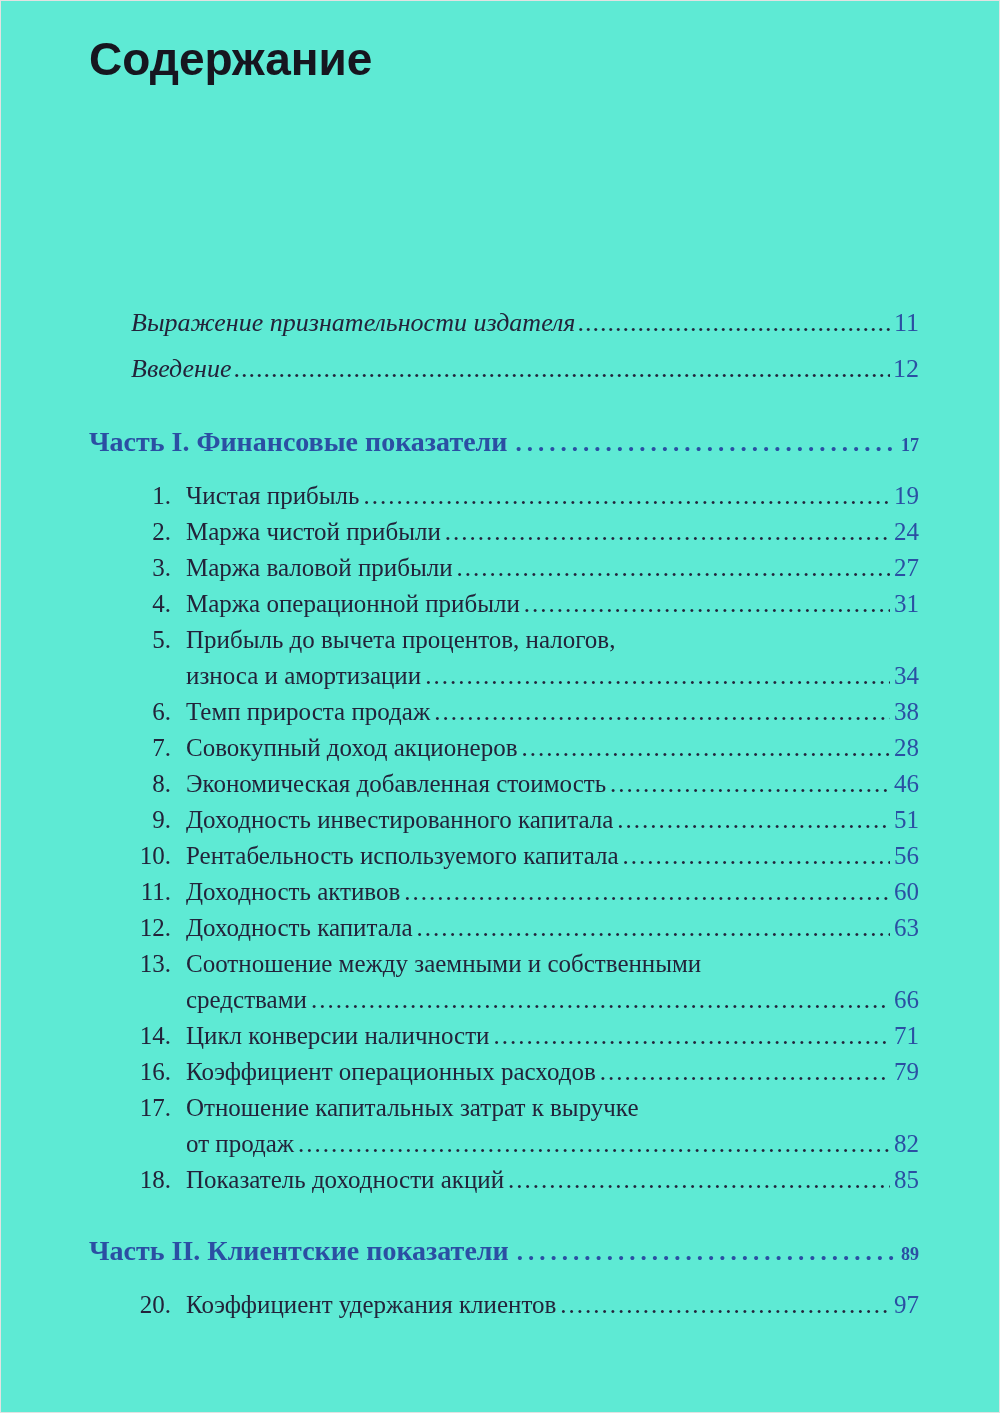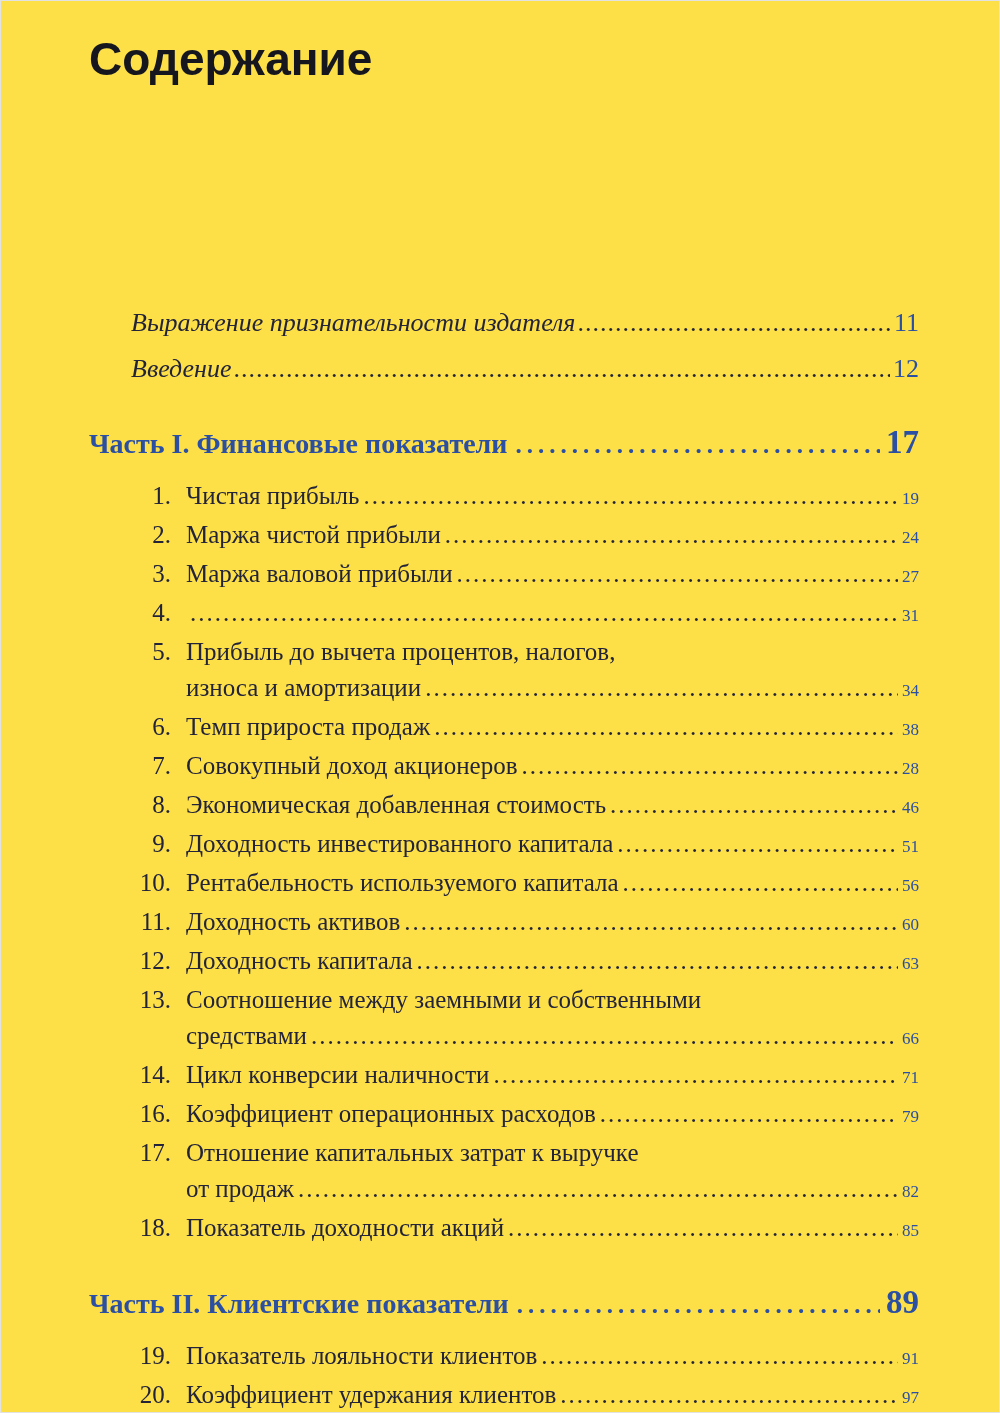--- a/index.html
+++ b/index.html
@@ -4,21 +4,21 @@
 <style>
   html, body {
     margin: 0;
     padding: 0;
     background: #ededed;
   }
   .page {
     width: 1000px;
     height: 1413px;
     margin: 0 auto;
-    background: #fde047;
+    background: #5eead4;
     box-sizing: border-box;
     padding: 34px 80px 0 88px;
     border: 1px solid #e2e2e2;
     box-shadow: 0 0 8px rgba(0,0,0,0.08);
     position: relative;
     font-family: "Liberation Serif", serif;
     color: #23233a;
     overflow: hidden;
   }
   .title {
@@ -73,21 +73,21 @@
     line-height: 34px;
     color: #2b4fa3;
   }
   .sec-title { white-space: nowrap; }
   .sec-leader {
     letter-spacing: 5px;
     margin: 0 6px 0 8px;
     font-size: 25px;
     color: #2b4fa3;
   }
-  .sec-page { font-size: 33px; font-weight: bold; }
+  .sec-page { font-size: 18px; font-weight: bold; }
   .items {
     margin-top: 16px;
     padding-left: 34px;
   }
   .item-row {
     font-size: 25px;
     line-height: 36px;
     color: #23233a;
   }
   .num {
@@ -95,21 +95,21 @@
     width: 48px;
     text-align: right;
     margin-right: 15px;
   }
   .lbl { white-space: nowrap; }
   .item-leader {
     letter-spacing: 2px;
     margin: 0 4px;
     color: #23233a;
   }
-  .item-row .pageno { font-size: 17px; }
+  .item-row .pageno { font-size: 25px; }
 </style>
 </head>
 <body>
 
 <div class="page">
   <h1 class="title">Содержание</h1>
   <div class="front">
       <div class="row front-row">
         <span class="front-label">Выражение признательности издателя</span>
         <span class="leader front-leader"></span>
@@ -149,20 +149,21 @@
             <div class="row item-row">
               <span class="num">3.</span>
               <span class="lbl">Маржа валовой прибыли</span>
               <span class="leader item-leader"></span>
               <span class="pageno">27</span>
             </div>
           </div>
           <div class="item">
             <div class="row item-row">
               <span class="num">4.</span>
+              <span class="lbl">Маржа операционной прибыли</span>
               <span class="leader item-leader"></span>
               <span class="pageno">31</span>
             </div>
           </div>
           <div class="item">
             <div class="row item-row">
               <span class="num">5.</span>
               <span class="lbl">Прибыль до вычета процентов, налогов,</span>
             </div>
             <div class="row item-row">
@@ -280,28 +281,20 @@
       </section>
       <section class="section">
         <div class="row sec-row">
           <span class="sec-title">Часть II. Клиентские показатели</span>
           <span class="leader sec-leader"></span>
           <span class="pageno sec-page">89</span>
         </div>
         <div class="items">
           <div class="item">
             <div class="row item-row">
-              <span class="num">19.</span>
-              <span class="lbl">Показатель лояльности клиентов</span>
-              <span class="leader item-leader"></span>
-              <span class="pageno">91</span>
-            </div>
-          </div>
-          <div class="item">
-            <div class="row item-row">
               <span class="num">20.</span>
               <span class="lbl">Коэффициент удержания клиентов</span>
               <span class="leader item-leader"></span>
               <span class="pageno">97</span>
             </div>
           </div>
         </div>
       </section>
     </div>
 </div>

